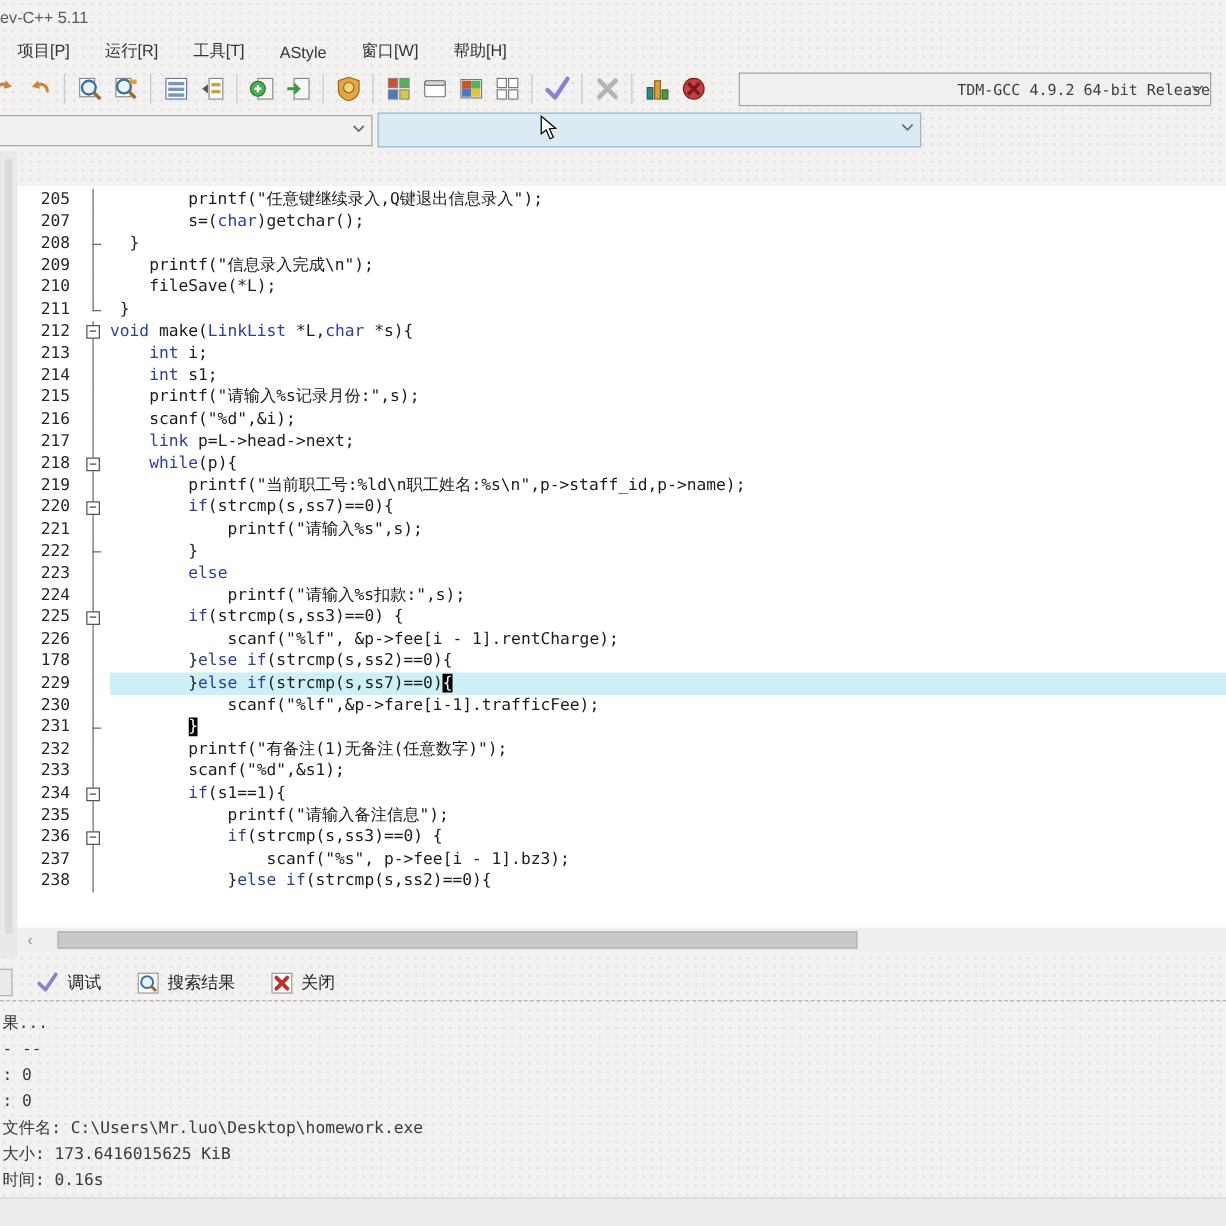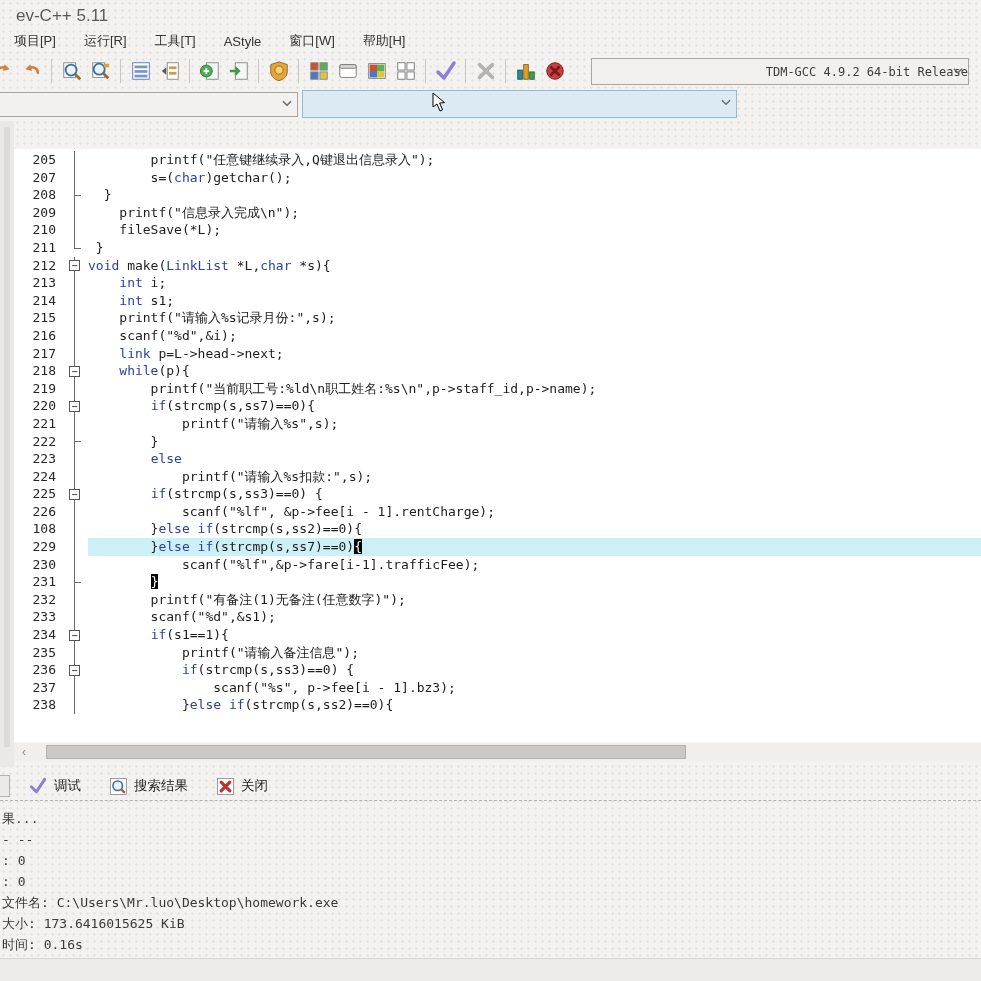--- a/index.html
+++ b/index.html
@@ -9,21 +9,21 @@
   .window {
     position:relative; width:981px; height:981px;
     background-color:#f3f2f0;
     background-image: radial-gradient(circle, #e5e3e1 1px, transparent 1.3px);
     background-size:7px 7px;
     overflow:hidden;
   }
 
   
   .titlebar { position:absolute; left:0; top:0; width:100%; height:28px; }
-  .title-text { position:absolute; left:16px; top:6px; font-size:17px; color:#5a5a58; }
+  .title-text { position:absolute; left:0; top:6px; font-size:13px; color:#5a5a58; }
 
   .menubar { position:absolute; left:0; top:28px; width:100%; height:26px; display:flex; align-items:center; padding-left:4px; }
   .menu-item { font-size:13px; color:#333; padding:3px 10px; margin-right:8px; cursor:default; }
 
   
   .toolbar1 { position:absolute; left:0; top:54px; width:100%; height:34px; display:flex; align-items:center; }
   .tb-btn { width:29px; height:28px; display:flex; align-items:center; justify-content:center; }
   .tb-sep { width:1px; height:24px; background:#c9c7c5; margin:0 5px; }
   .tb-btn svg { display:block; }
   .clip-left { margin-left:-12px; }
@@ -369,21 +369,21 @@
             <i class="foldbox">−</i>
           </span>
           <span class="code-text">        <span class="kw">if</span>(strcmp(s,ss3)==0) {</span>
         </div>
         <div class="code-row">
           <span class="gutter-num">226</span>
           <span class="gutter-fold f-line"></span>
           <span class="code-text">            scanf("%lf", &amp;p-&gt;fee[i - 1].rentCharge);</span>
         </div>
         <div class="code-row">
-          <span class="gutter-num">108</span>
+          <span class="gutter-num">178</span>
           <span class="gutter-fold f-line"></span>
           <span class="code-text">        }<span class="kw">else</span> <span class="kw">if</span>(strcmp(s,ss2)==0){</span>
         </div>
         <div class="code-row hl">
           <span class="gutter-num">229</span>
           <span class="gutter-fold f-line"></span>
           <span class="code-text">        }<span class="kw">else</span> <span class="kw">if</span>(strcmp(s,ss7)==0)<span class="bm">{</span></span>
         </div>
         <div class="code-row">
           <span class="gutter-num">230</span>

